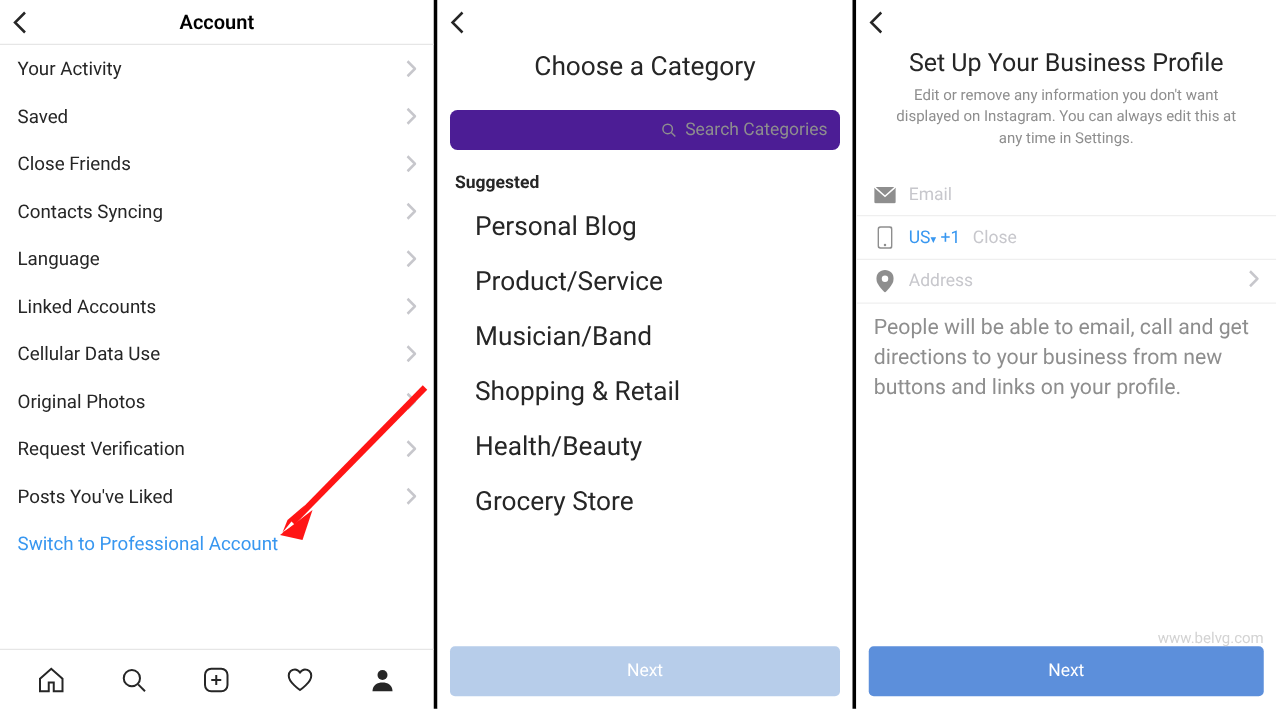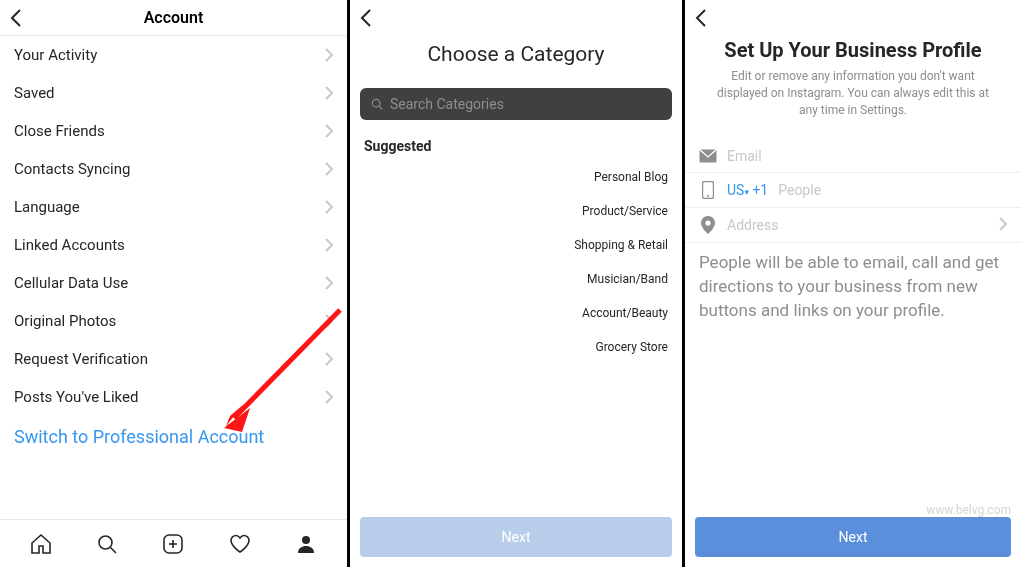--- a/index.html
+++ b/index.html
@@ -47,21 +47,21 @@
     color: #262626;
     display: flex;
     align-items: center;
     justify-content: space-between;
     cursor: pointer;
     gap: 13px;
   }
   .p1-row .chev { color: #c7c7cc; }
   .p1-link {
     padding: 10px 14px;
-    font-size: 18px;
+    font-size: 15px;
     color: #3897f0;
     cursor: pointer;
   }
   .p1-tabbar {
     height: 48px;
     border-top: 1px solid #e6e6e6;
     display: flex;
     align-items: center;
     justify-content: space-around;
     padding: 0 8px;
@@ -79,61 +79,61 @@
   .p2-header { padding: 8px 10px 0 10px; }
   .p2-title {
     text-align: center;
     font-size: 21px;
     font-weight: 400;
     padding: 14px 0 22px;
     color: #262626;
   }
   .p2-search {
     margin: 0 10px 12px 10px;
-    background: #404040;
+    background: #4c1d95;
     border-radius: 6px;
     height: 32px;
     display: flex;
     align-items: center;
     padding: 0 10px;
     color: #8e8e8e;
     font-size: 14px;
     gap: 6px;
+    justify-content: flex-end;
   }
   .p2-suggested {
     padding: 6px 14px 6px 14px;
     font-weight: 700;
     font-size: 14px;
     color: #262626;
   }
   .p2-list { flex:1; }
   .p2-item {
     padding: 10px 14px 10px 30px;
-    font-size: 12px;
+    font-size: 21px;
     color: #262626;
     cursor: pointer;
-    text-align: right;
   }
   .p2-next {
     margin: 0 10px 10px 10px;
     height: 40px;
     border-radius: 4px;
     background: #b7cdea;
     color: #fff;
     font-size: 14px;
     display: flex;
     align-items: center;
     justify-content: center;
   }
 
   
   .p3-title {
     text-align: center;
     font-size: 20px;
-    font-weight: 700;
+    font-weight: 400;
     padding: 10px 14px 6px;
     color: #262626;
   }
   .p3-sub {
     text-align: center;
     font-size: 12px;
     color: #8e8e8e;
     padding: 0 24px 22px;
     line-height: 1.4;
   }
@@ -329,23 +329,23 @@
     <svg width="14" height="14" viewBox="0 0 24 24">
         <circle cx="10.5" cy="10.5" r="6.5" fill="none" stroke="#8e8e8e" stroke-width="2"></circle>
         <line x1="15.5" y1="15.5" x2="21" y2="21" stroke="#8e8e8e" stroke-width="2"></line>
       </svg>
     <span>Search Categories</span>
   </div>
   <div class="p2-suggested">Suggested</div>
   <div class="p2-list">
     <div class="p2-item">Personal Blog</div>
     <div class="p2-item">Product/Service</div>
+    <div class="p2-item">Musician/Band</div>
     <div class="p2-item">Shopping &amp; Retail</div>
-    <div class="p2-item">Musician/Band</div>
-    <div class="p2-item">Account/Beauty</div>
+    <div class="p2-item">Health/Beauty</div>
     <div class="p2-item">Grocery Store</div>
   </div>
   <div class="p2-next">Next</div>
 </div>
 
 <div class="panel panel-3">
   <div class="p2-header">
     <span class="back-chevron" style="position:static;">
       <svg width="12" height="20" viewBox="0 0 12 20">
           <polyline points="10,2 2,10 10,18" fill="none" stroke="#262626" stroke-width="2"></polyline>
@@ -369,21 +369,21 @@
     <span class="icon">
       <svg width="12" height="18" viewBox="0 0 12 18">
           <rect x="0.5" y="0.5" width="11" height="17" rx="2" fill="none" stroke="#8e8e8e" stroke-width="1.4"></rect>
           <circle cx="6" cy="15" r="1" fill="#8e8e8e"></circle>
         </svg>
     </span>
     <span class="country">
       <span>US</span><span style="font-size:9px;">▾</span>
       <span>+1</span>
     </span>
-    <span class="hint">People</span>
+    <span class="hint">Close</span>
   </div>
 
   <div class="p3-field">
     <span class="icon">
       <svg width="14" height="18" viewBox="0 0 14 18">
           <path d="M7 0 C3 0 0 3 0 7 C0 12 7 18 7 18 C7 18 14 12 14 7 C14 3 11 0 7 0 Z" fill="#8e8e8e"></path>
           <circle cx="7" cy="7" r="2.6" fill="#fff"></circle>
         </svg>
     </span>
     <span class="hint">Address</span>

